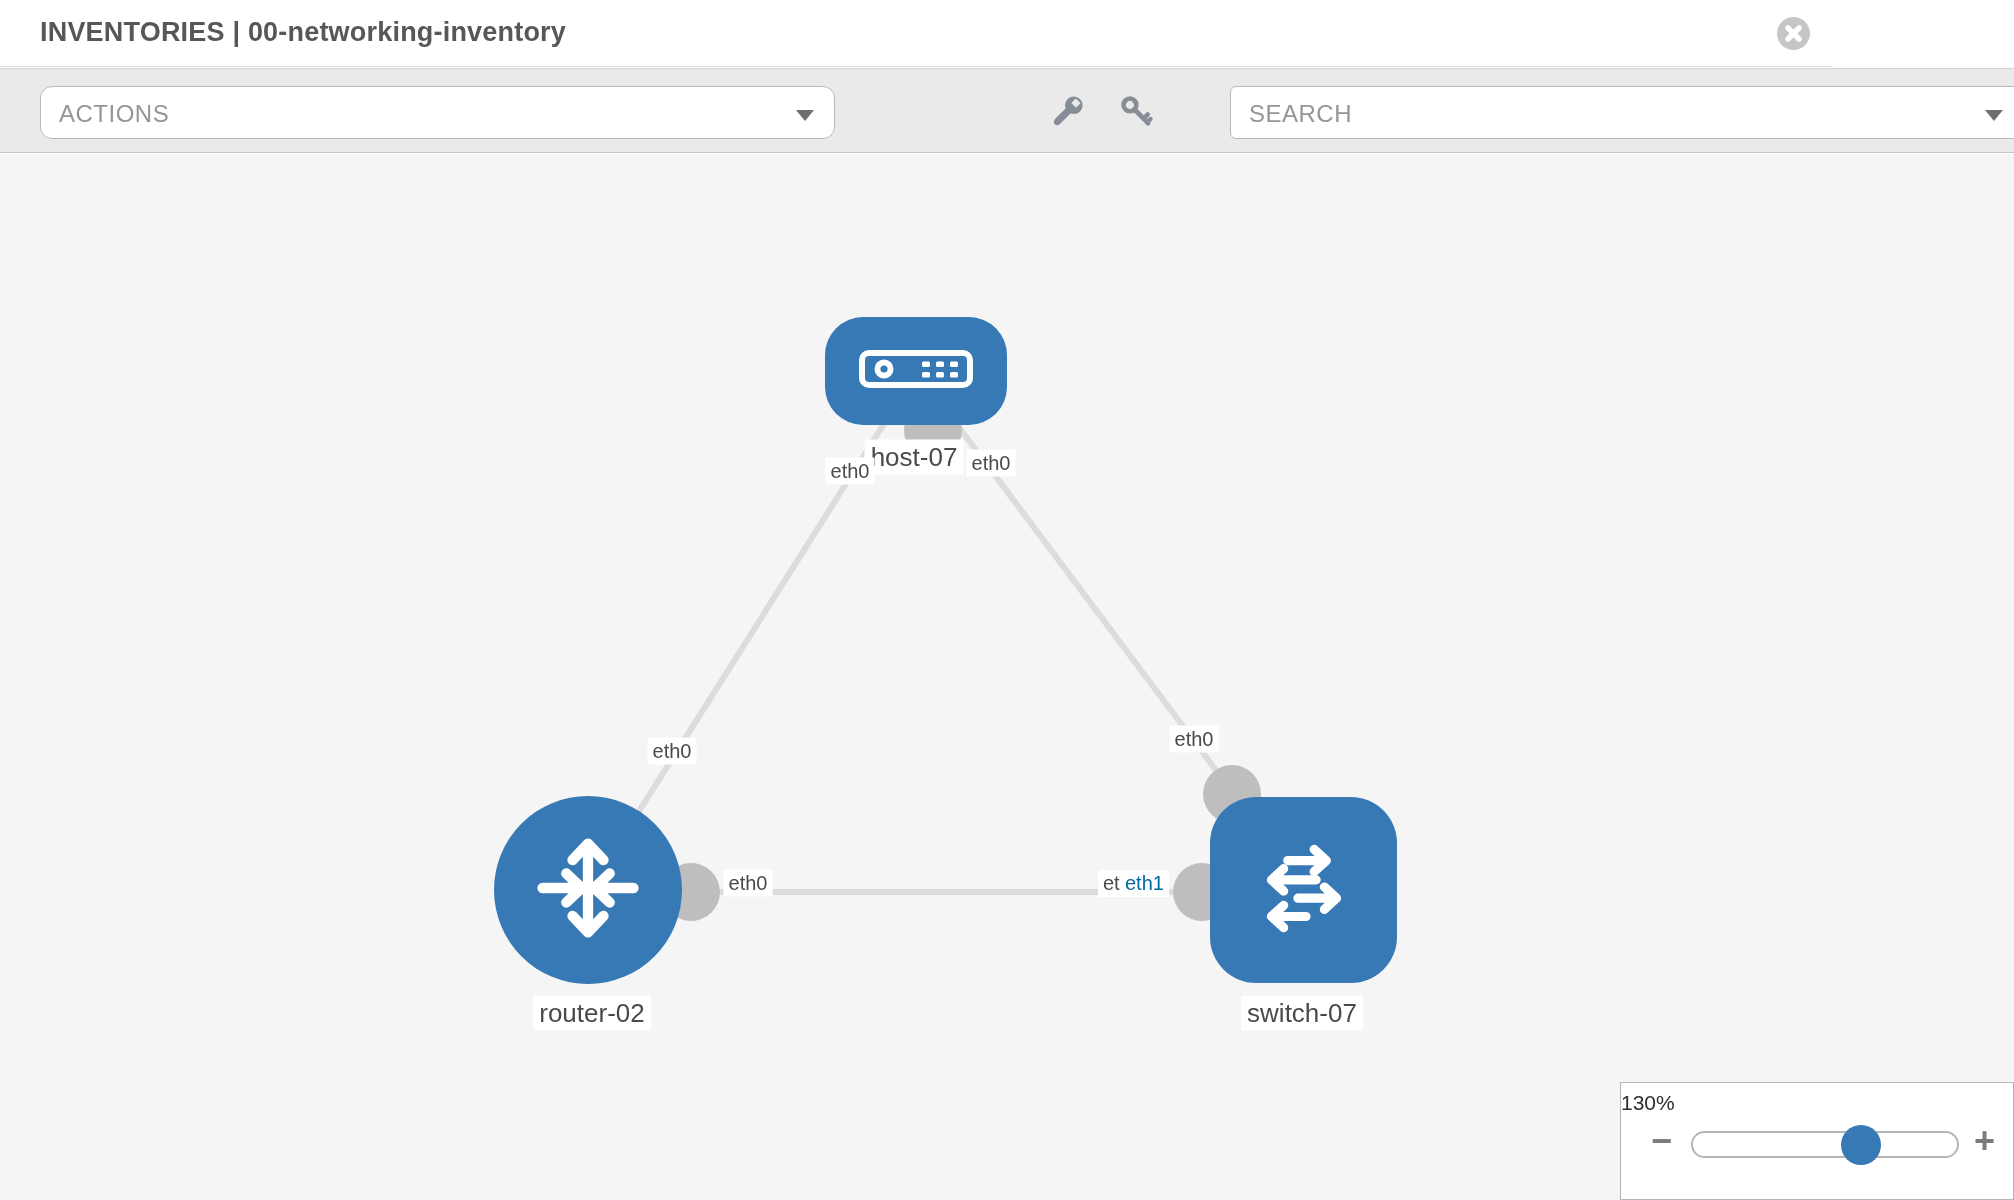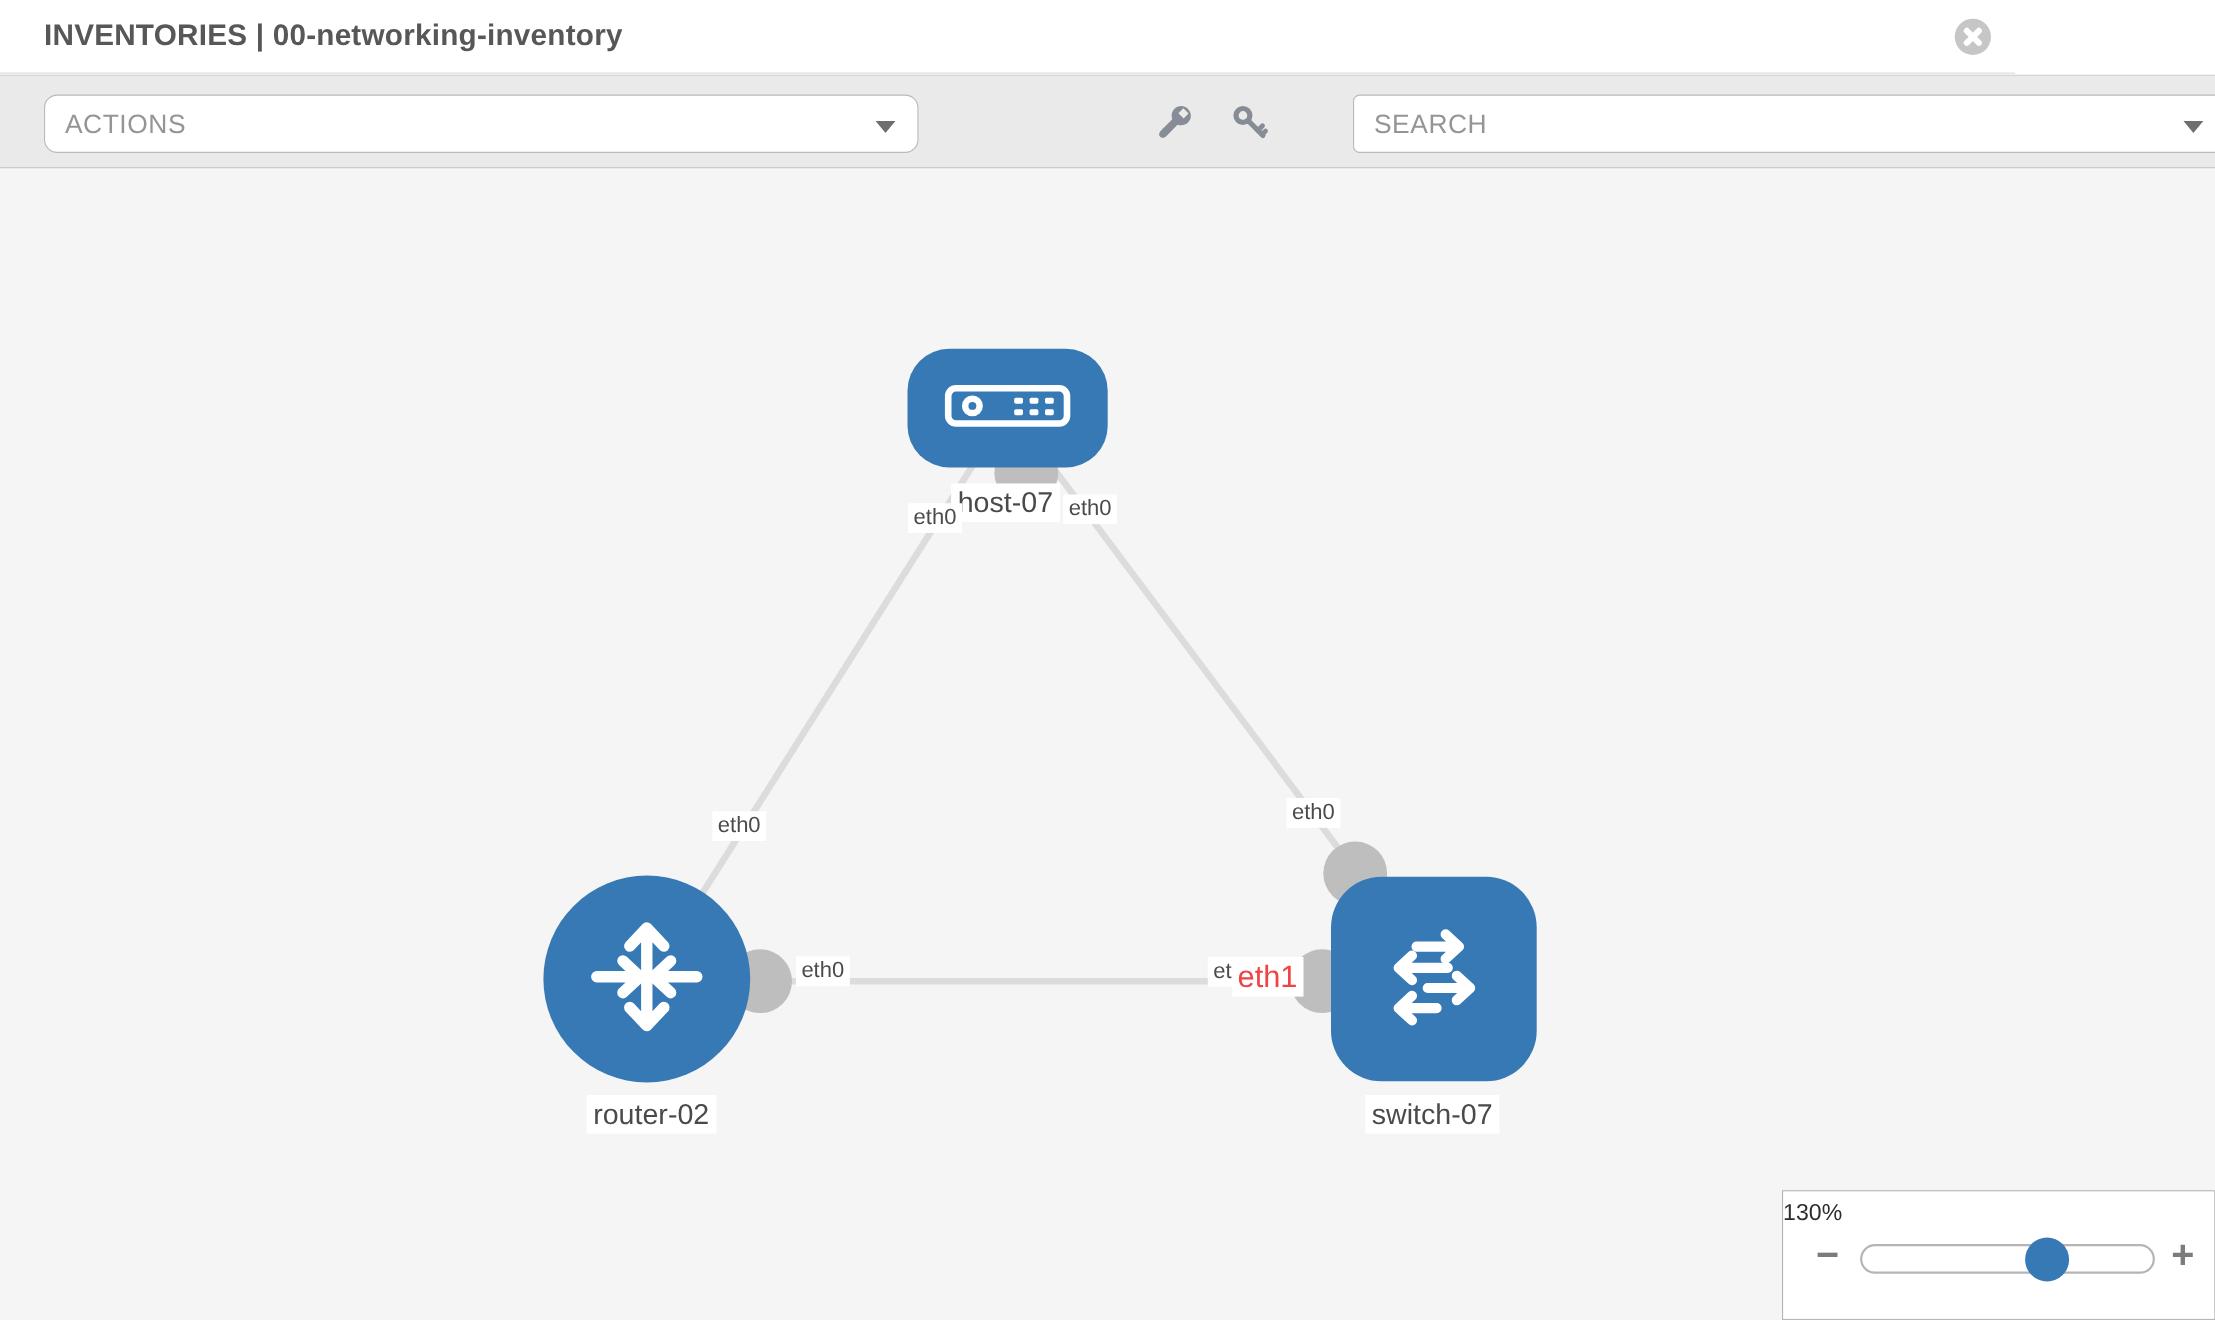--- a/index.html
+++ b/index.html
@@ -50,21 +50,21 @@
   .lbl-router  { left:592px; top:859px; }
   .lbl-switch  { left:1302px; top:859px; }
   .if-host-left   { left:850px; top:317px; }
   .if-host-right  { left:991px; top:309px; }
   .if-router-top  { left:672px; top:597px; }
   .if-router-mid  { left:748px; top:729px; }
   .if-switch-top  { left:1194px; top:585px; }
   .if-sw-under { position:absolute; left:1098px; top:716px; transform:none;
     background:#ffffff; color:#4a4a4a; font-size:20px; padding:2px 5px; z-index:3; }
   .if-sw-over  { position:absolute; left:1120px; top:716px; transform:none;
-    background:#ffffff; color:#ef4444; font-size:28px; padding:2px 5px; z-index:4; }
+    background:#ffffff; color:#0369a1; font-size:20px; padding:2px 5px; z-index:4; }
 
   
   .zoom-panel { position:absolute; left:1620px; top:928px; width:394px; height:118px;
     background:#ffffff; border:1px solid #b5b5b5; }
   .zoom-level { position:absolute; left:0; top:8px; width:100%; text-align:left;
     font-size:21px; color:#2d2d2d; }
   .zoom-minus, .zoom-plus { position:absolute; top:40px; font-size:36px;
     font-weight:bold; color:#7c7c7c; cursor:pointer; line-height:36px; }
   .zoom-minus { left:30px; }
   .zoom-plus  { right:18px; }

